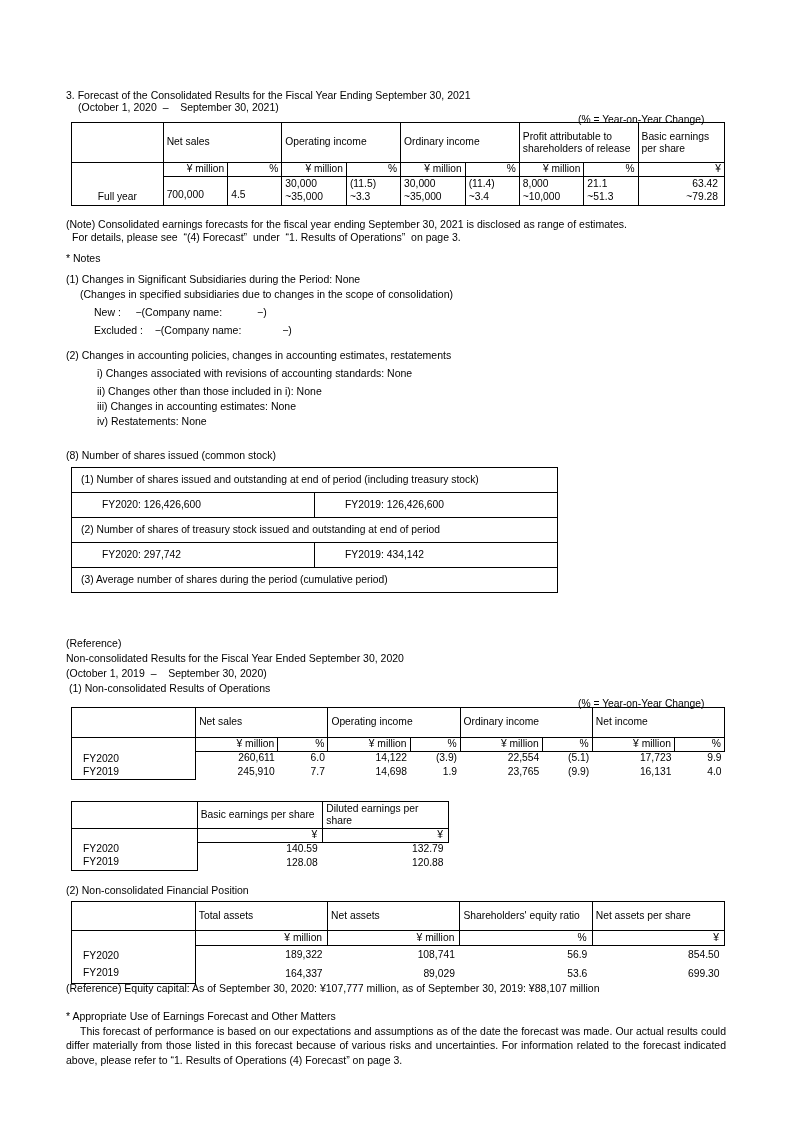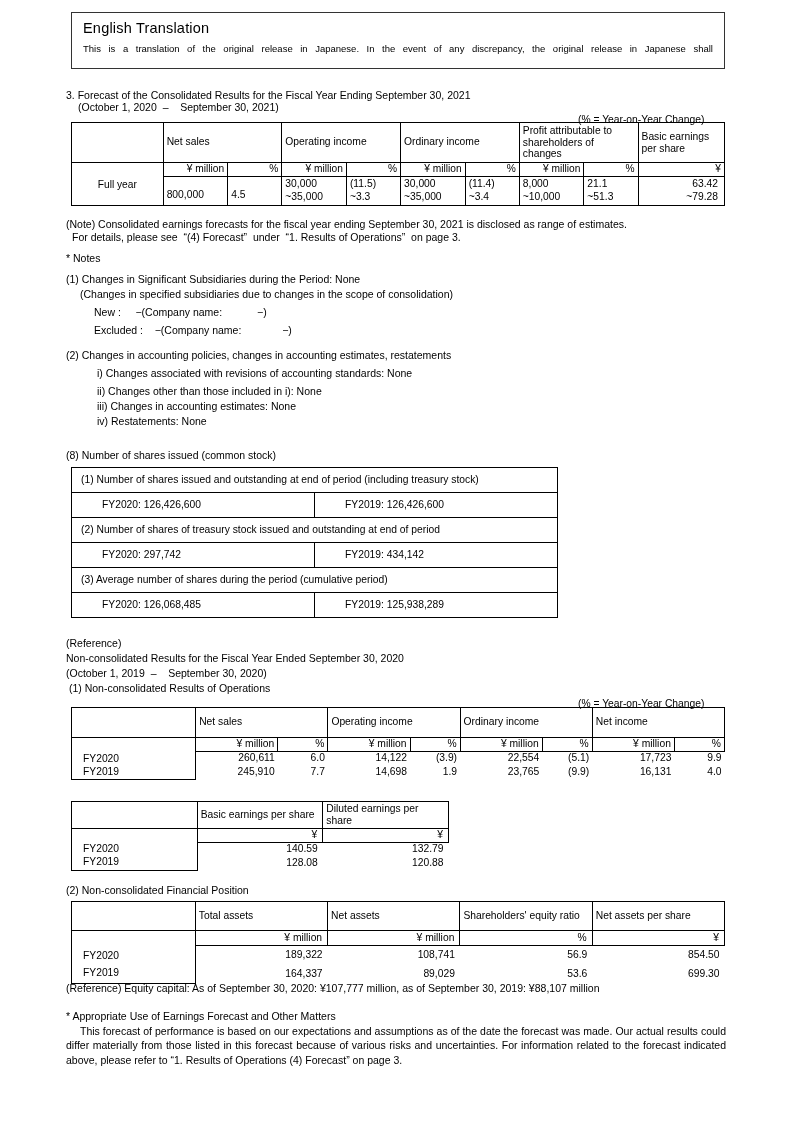--- a/index.html
+++ b/index.html
@@ -89,53 +89,49 @@
   .pad-l { padding-left: 8px; }
   .pad-r { padding-right: 5px; }
   .two-line { line-height: 1.15; }
   .justify { text-align: justify; text-align-last: left; }
 </style>
 </head>
 <body>
 
 <div class="page">
 
-  <div class="trans-box">
-    <div class="trans-title">English Translation</div>
-    <div class="trans-sub">This is a translation of the original release in Japanese. In the event of any discrepancy, the original release in Japanese shall</div>
-  </div>
 
   <div class="blk" style="left:66px; top:89px;">3. Forecast of the Consolidated Results for the Fiscal Year Ending September 30, 2021</div>
   <div class="blk" style="left:78px; top:101px;">(October 1, 2020  –    September 30, 2021)</div>
   <div class="yoy" style="left:578px; top:114px;">(% = Year-on-Year Change)</div>
 
   <table id="forecast-table">
     <tbody>
         <tr class="hdr">
       <td class="c0 ctr" rowspan="1"></td>
       <td class="ctr" colspan="2">Net sales</td>
       <td class="ctr" colspan="2">Operating income</td>
       <td class="ctr" colspan="2">Ordinary income</td>
-      <td class="ctr two-line" colspan="2">Profit attributable to shareholders of changes</td>
+      <td class="ctr two-line" colspan="2">Profit attributable to shareholders of release</td>
       <td class="ceps ctr two-line">Basic earnings per share</td>
     </tr>
     <tr class="unitrow">
-      <td class="c0" rowspan="2" style="vertical-align:bottom; text-align:center; padding-bottom:14px;">Full year</td>
+      <td class="c0" rowspan="2" style="vertical-align:bottom; text-align:center; padding-bottom:2px;">Full year</td>
       <td class="cm rgt">¥ million</td>
       <td class="cp rgt">%</td>
       <td class="cm rgt">¥ million</td>
       <td class="cp rgt">%</td>
       <td class="cm rgt">¥ million</td>
       <td class="cp rgt">%</td>
       <td class="cm rgt">¥ million</td>
       <td class="cp rgt">%</td>
       <td class="ceps rgt">¥</td>
     </tr>
     <tr class="valrow">
-      <td class="cm ctr" style="vertical-align:bottom; padding-bottom:3px;">800,000</td>
+      <td class="cm ctr" style="vertical-align:bottom; padding-bottom:3px;">700,000</td>
       <td class="cp ctr" style="vertical-align:bottom; padding-bottom:3px;">4.5</td>
       <td class="cm ctr">
         <div>30,000</div>
         <div>~35,000</div>
       </td>
       <td class="cp ctr">
         <div>(11.5)</div>
         <div>~3.3</div>
       </td>
       <td class="cm ctr">
@@ -190,24 +186,20 @@
     </tr>
     <tr>
       <td class="full lft" colspan="2">(2) Number of shares of treasury stock issued and outstanding at end of period</td>
     </tr>
     <tr>
       <td class="half lft">FY2020: 297,742</td>
       <td class="half lft">FY2019: 434,142</td>
     </tr>
     <tr>
       <td class="full lft" colspan="2">(3) Average number of shares during the period (cumulative period)</td>
-    </tr>
-    <tr>
-      <td class="half lft">FY2020: 126,068,485</td>
-      <td class="half lft">FY2019: 125,938,289</td>
     </tr>
   </tbody>
     </table>
 
   <div class="blk" style="left:66px; top:637px;">(Reference)</div>
   <div class="blk" style="left:66px; top:652px;">Non-consolidated Results for the Fiscal Year Ended September 30, 2020</div>
   <div class="blk" style="left:66px; top:667px;">(October 1, 2019  –    September 30, 2020)</div>
   <div class="blk" style="left:66px; top:682px;"> (1) Non-consolidated Results of Operations</div>
   <div class="yoy" style="left:578px; top:698px;">(% = Year-on-Year Change)</div>
 

